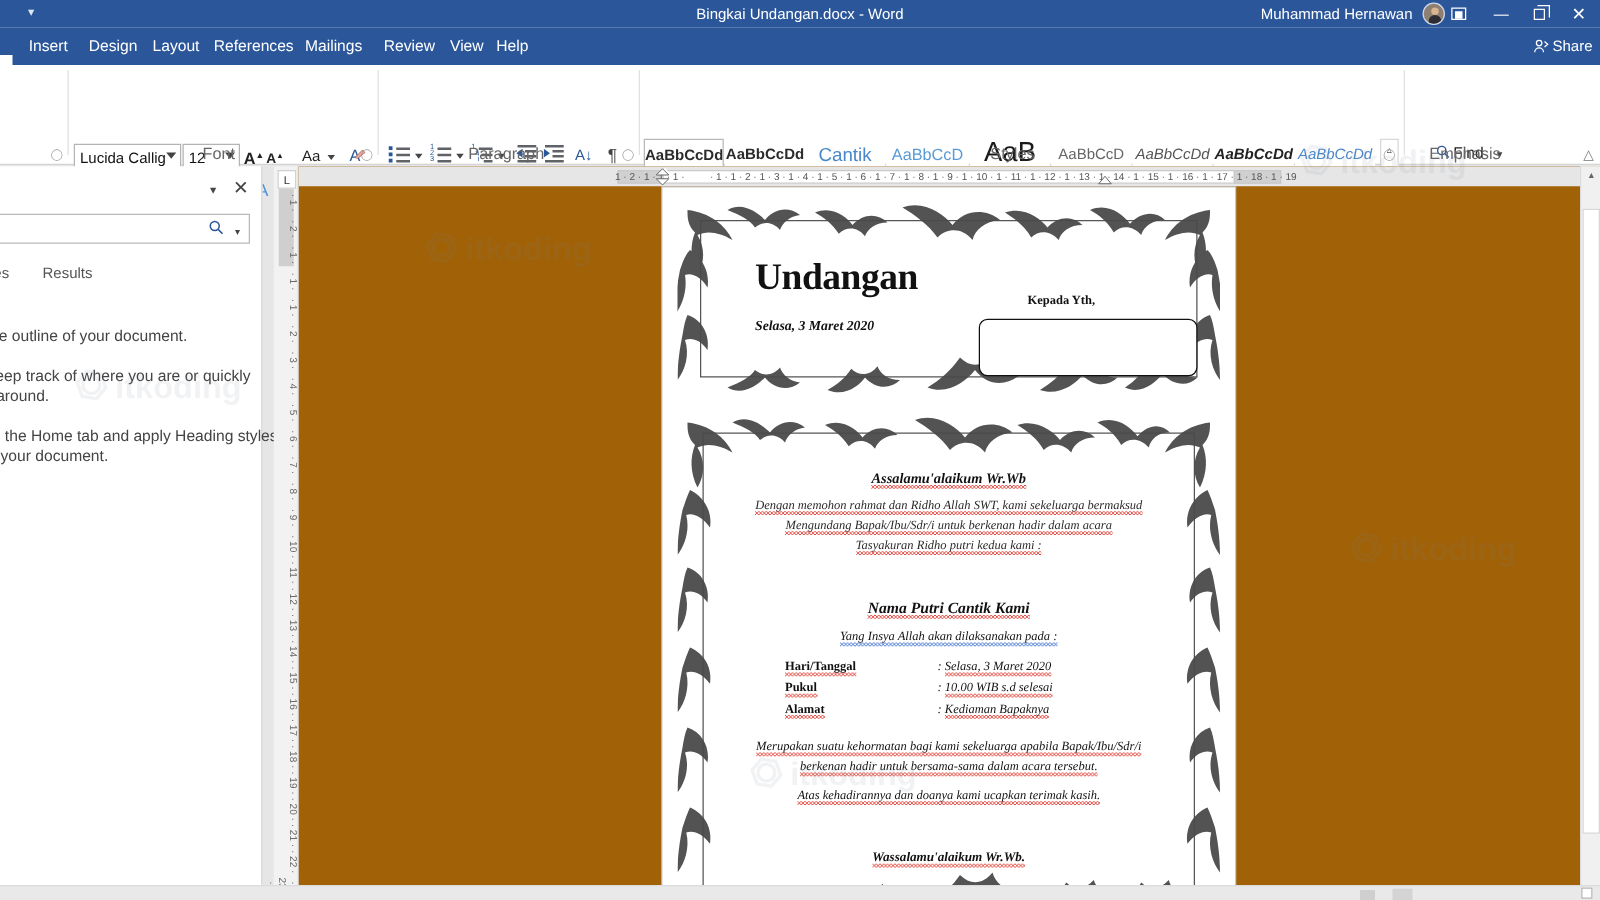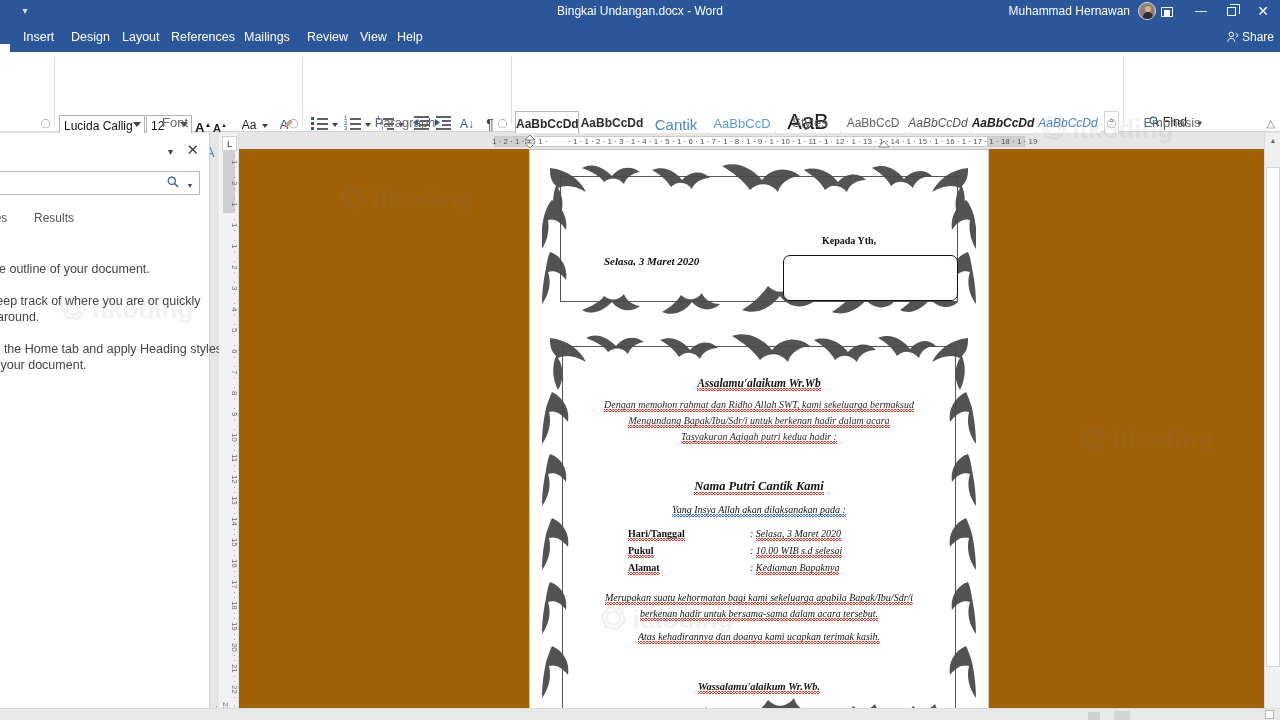--- a/index.html
+++ b/index.html
@@ -713,20 +713,21 @@
             <path d="M426 92 c-12 4-18 16-16 28 c6-8 12-10 18-8 c-4 12 0 24 6 32 c0-14-2-26-4-36 c-1-6-2-12-4-16z"></path>
 
             <path d="M40 150 c12 7 24-2 30-8 c6 8 18 12 28 4 c-8-1-14-6-16-12 c-6 7-14 7-20 2 c-4 6-12 10-22 14z"></path>
             <path d="M120 152 c14 6 26-4 30-10 c8 9 20 10 28 2 c-9 0-16-5-18-11 c-6 8-15 8-21 2 c-5 8-12 13-19 17z"></path>
             <path d="M200 150 c16 6 30-4 38-14 c9 12 24 14 36 4 c-12-1-20-8-22-16 c-8 10-18 10-26 2 c-7 10-16 18-26 24z"></path>
             <path d="M290 152 c14 5 28-4 34-12 c8 9 20 10 28 2 c-10 0-17-5-19-12 c-7 8-16 8-22 2 c-5 9-13 15-21 20z"></path>
             <path d="M358 150 c12 6 24-3 30-11 c8 9 20 11 28 3 c-10 0-17-5-19-12 c-7 8-16 8-22 2 c-5 9-11 14-17 18z"></path>
           </g>
         </svg>
 
+        <div class="doc-title">Undangan</div>
         <div class="doc-date">Selasa, 3 Maret 2020</div>
         <div class="kepada">Kepada Yth,</div>
         <div class="kepada-box"></div>
       </div>
 
       <div class="body-box">
         <div class="frame" style="left:20px;top:18px;right:20px;bottom:18px;"></div>
         <svg class="orn" style="left:0;top:0;width:434px;height:404px" viewBox="0 0 434 404" preserveAspectRatio="none">
           <g fill="#4a4a4a" opacity="0.95">
 
@@ -761,21 +762,21 @@
         <div class="bt" style="top:49px;font-weight:bold;font-size:11.5px">
           <span class="sq">Assalamu'alaikum Wr.Wb</span>
         </div>
         <div class="bt" style="top:71px;font-size:10px;color:#2a2a2a">
           <span class="sq">Dengan memohon rahmat dan Ridho Allah SWT, kami sekeluarga bermaksud</span>
         </div>
         <div class="bt" style="top:87px;font-size:10px;color:#2a2a2a">
           <span class="sq">Mengundang Bapak/Ibu/Sdr/i  untuk berkenan hadir dalam acara</span>
         </div>
         <div class="bt" style="top:103px;font-size:10px;color:#2a2a2a">
-          <span class="sq">Tasyakuran Aqiqah putri kedua hadir :</span>
+          <span class="sq">Tasyakuran Ridho putri kedua kami :</span>
         </div>
 
         <div class="bt" style="top:151px;font-weight:bold;font-size:12.5px">
           <span class="sq">Nama Putri Cantik Kami</span>
         </div>
         <div class="bt" style="top:176px;font-size:10px">
           <span class="sqb">Yang Insya Allah akan dilaksanakan  pada :</span>
         </div>
 
         <div id="details">

